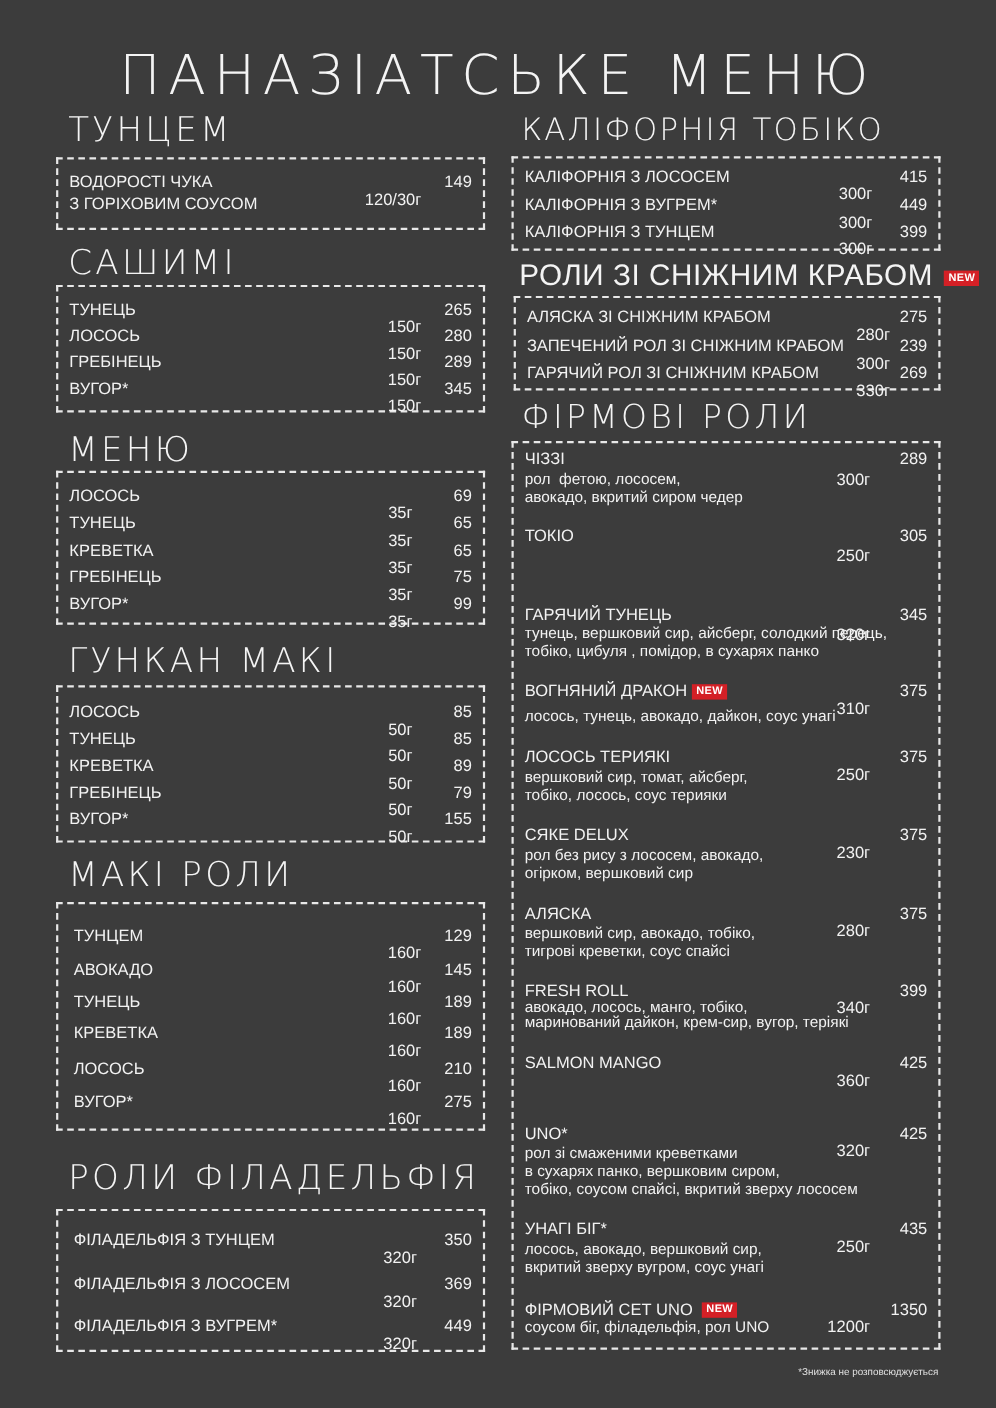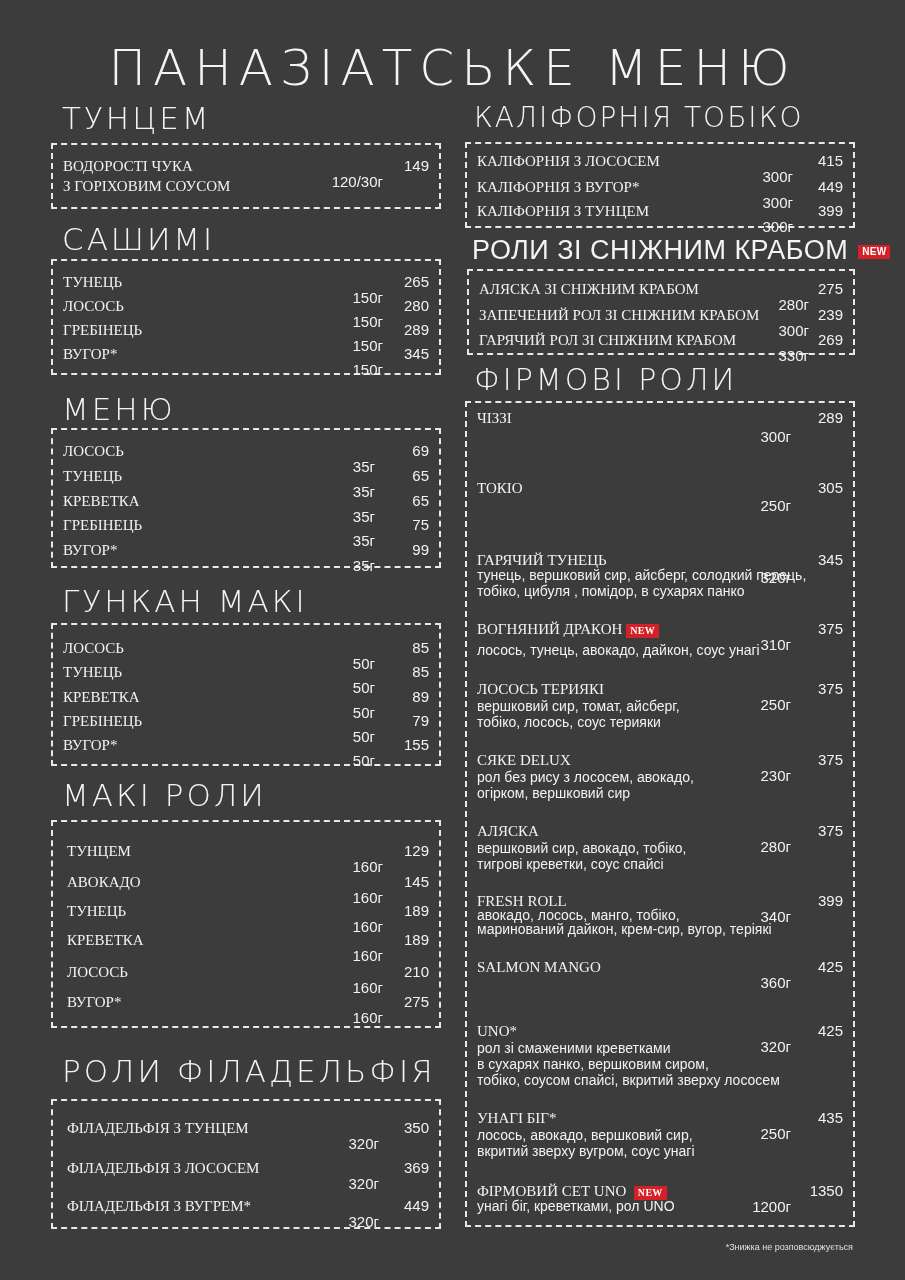--- a/index.html
+++ b/index.html
@@ -33,21 +33,21 @@
   .box {
     position: absolute;
     border: 2px dashed #e8e8e8;
     box-sizing: border-box;
   }
   .row {
     position: absolute; left: 10px; right: 10px;
     font-size: 15px; line-height: 18px;
     white-space: nowrap;
   }
-  .row .name { position: absolute; left: 0; top: 0; font-family: Liberation Serif, serif; }
+  .row .name { position: absolute; left: 0; top: 0; }
   .row .weight { position: absolute; top: 0; text-align: right; margin-top: 16px; }
   .row .price { position: absolute; right: 0; top: 0; text-align: right; }
   .desc { position: absolute; left: 0; font-size: 14px; line-height: 16px; white-space: pre; }
   .new-badge {
     display: inline-block;
     background: #d42026;
     color: #fff;
     font-weight: bold;
     font-size: 10px;
     padding: 1px 4px;
@@ -211,21 +211,21 @@
 </div>
 
 <div class="sec-title tight" style="left:474px;top:100px;font-size:28px;letter-spacing:2px">КАЛІФОРНІЯ ТОБІКО</div>
 <div class="box" style="left:465px;top:142px;width:390px;height:86px">
   <div class="row" style="top:8px">
       <span class="name">КАЛІФОРНІЯ З ЛОСОСЕМ</span>
       <span class="weight" style="right:50px">300г</span>
       <span class="price">415</span>
     </div>
   <div class="row" style="top:34px">
-      <span class="name">КАЛІФОРНІЯ З ВУГОР*</span>
+      <span class="name">КАЛІФОРНІЯ З ВУГРЕМ*</span>
       <span class="weight" style="right:50px">300г</span>
       <span class="price">449</span>
     </div>
   <div class="row" style="top:58px">
       <span class="name">КАЛІФОРНІЯ З ТУНЦЕМ</span>
       <span class="weight" style="right:50px">300г</span>
       <span class="price">399</span>
     </div>
 </div>
 
@@ -251,20 +251,22 @@
     </div>
 </div>
 
 <div class="sec-title" style="left:474px;top:362px;font-size:30px">ФІРМОВІ РОЛИ</div>
 <div class="box" style="left:465px;top:401px;width:390px;height:826px">
 
   <div class="row" style="top:6px;height:52px">
     <span class="name">ЧІЗЗІ</span>
     <span class="weight" style="right:52px;top:3px">300г</span>
     <span class="price">289</span>
+    <div class="desc" style="top:18px">рол  фетою, лососем,
+авокадо, вкритий сиром чедер</div>
   </div>
 
   <div class="row" style="top:76px;height:52px">
     <span class="name">ТОКІО</span>
     <span class="weight" style="right:52px;top:2px">250г</span>
     <span class="price">305</span>
   </div>
 
   <div class="row" style="top:148px;height:52px">
     <span class="name">ГАРЯЧИЙ ТУНЕЦЬ</span>
@@ -333,17 +335,17 @@
     <span class="weight" style="right:52px">250г</span>
     <span class="price">435</span>
     <div class="desc" style="top:18px">лосось, авокадо, вершковий сир,
 вкритий зверху вугром, соус унагі</div>
   </div>
 
   <div class="row" style="top:779px;height:36px">
     <span class="name"><span>ФІРМОВИЙ СЕТ UNO</span> &nbsp;<span class="new-badge">NEW</span></span>
     <span class="weight" style="right:52px">1200г</span>
     <span class="price">1350</span>
-    <div class="desc" style="top:16px">унагі біг, креветками, рол UNO</div>
+    <div class="desc" style="top:16px">соусом біг, філадельфія, рол UNO</div>
   </div>
 </div>
 
 <div class="footnote">*Знижка не розповсюджується</div>
 
 </body></html>

